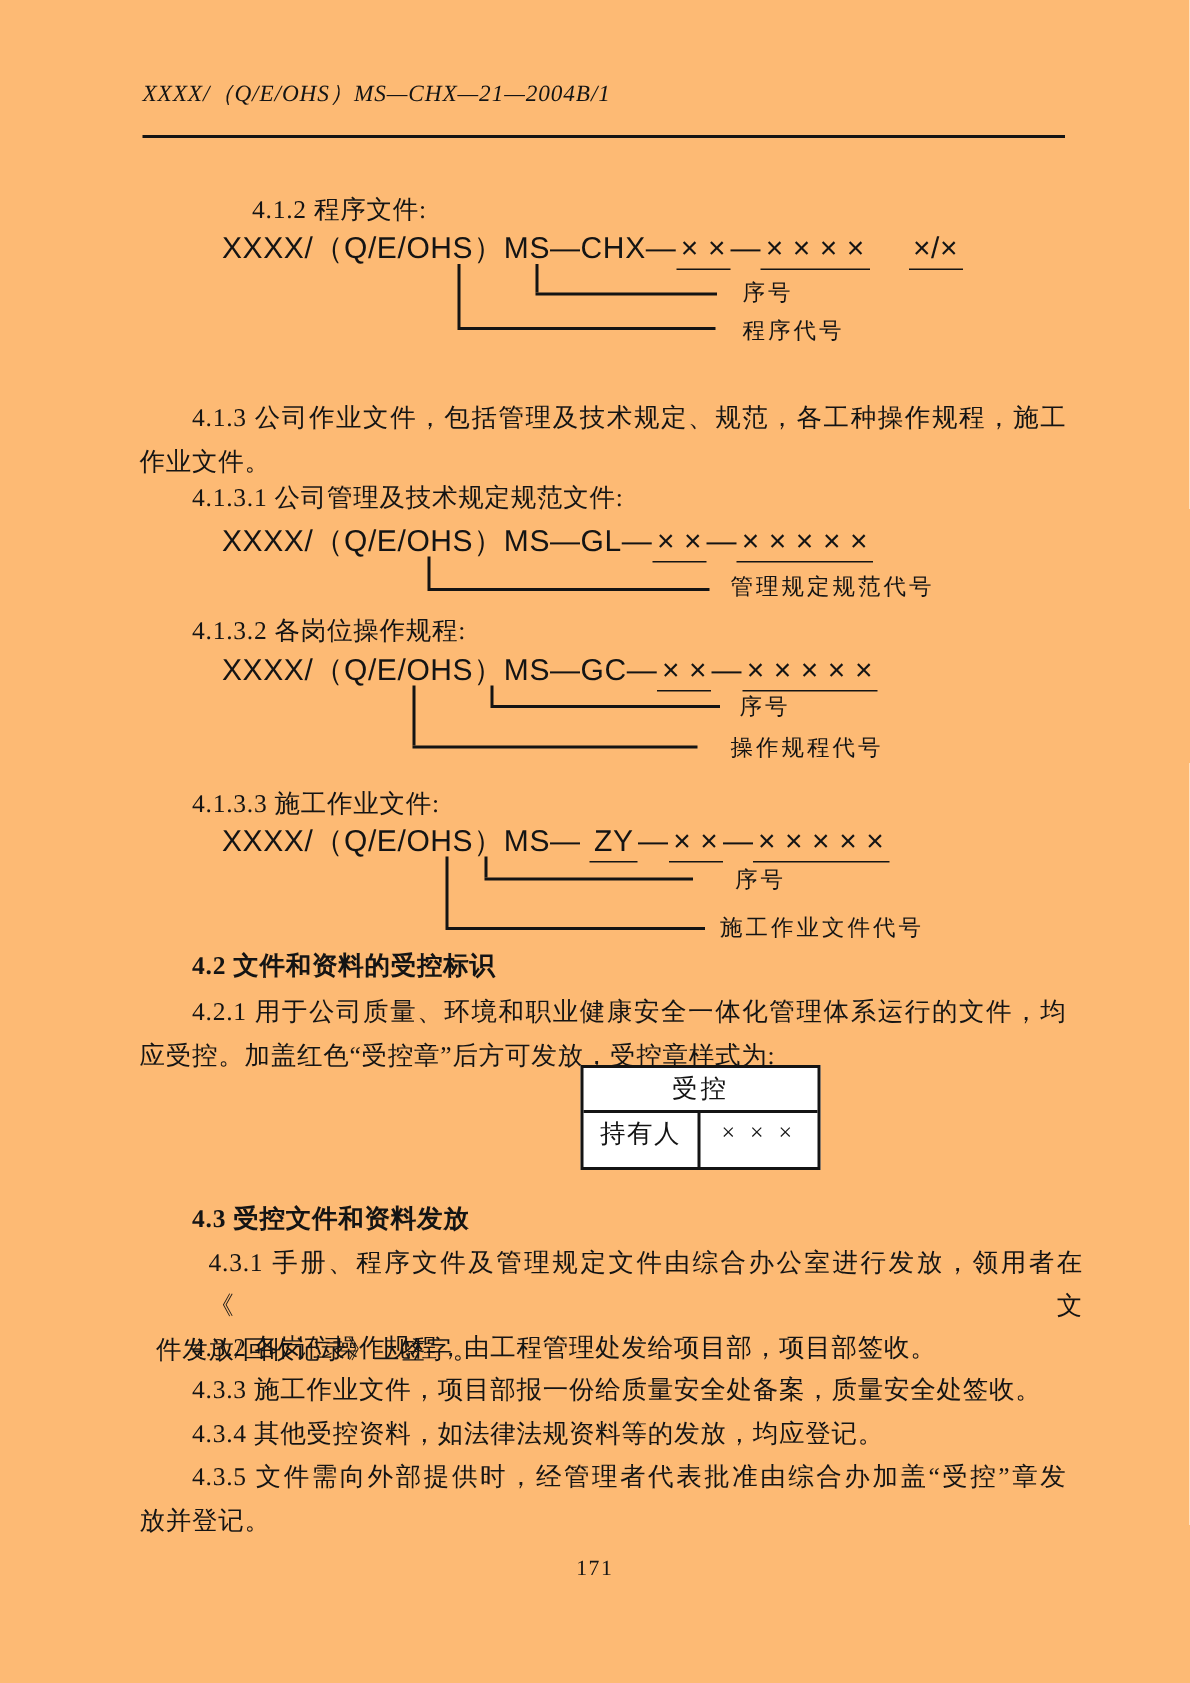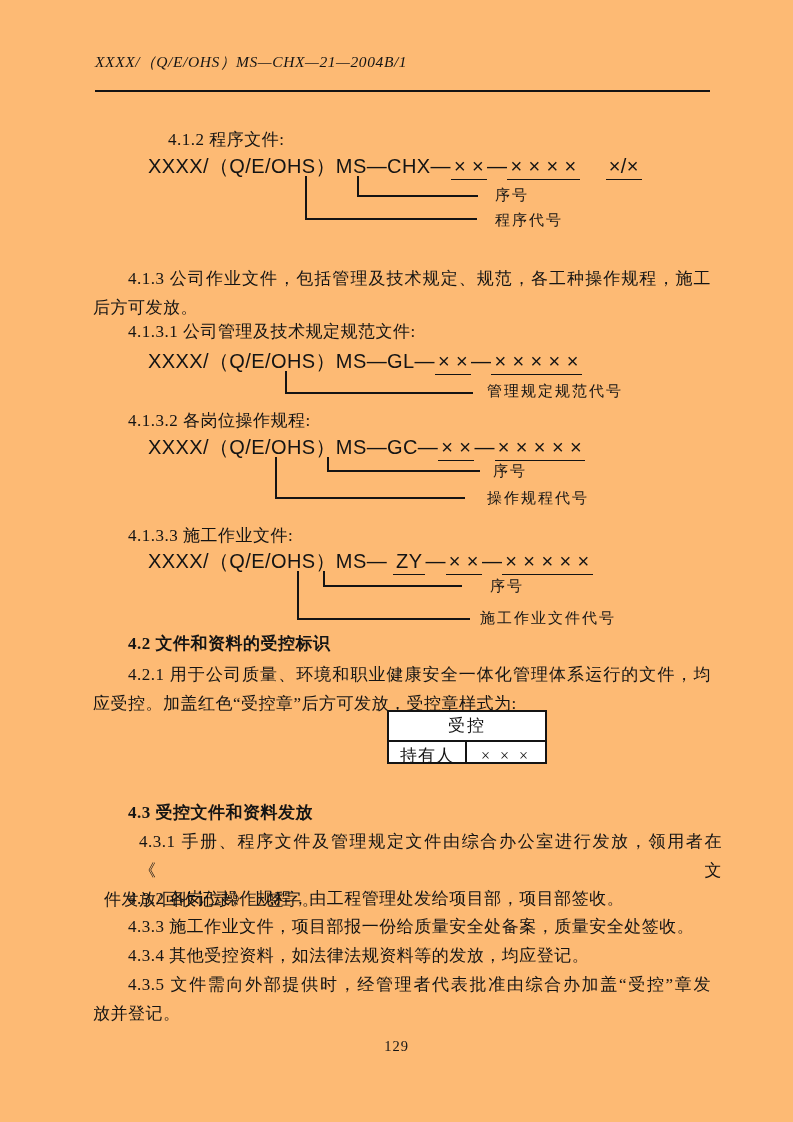--- a/index.html
+++ b/index.html
@@ -23,21 +23,21 @@
     font-family:"Liberation Sans","DejaVu Sans",sans-serif;
     font-size:20px; letter-spacing:0.4px; white-space:nowrap; line-height:19px;
   }
   .useg { display:inline-block; border-bottom:1.6px solid #141414; padding:0 3px 2px; line-height:1.05; }
   .gap3 { margin-left:26px; }
   .vline { position:absolute; width:1.6px; background:#141414; }
   .hline { position:absolute; height:1.6px; background:#141414; }
   .dlabel { position:absolute; font-size:15px; letter-spacing:2px; white-space:nowrap; }
   .stamp { position:absolute; left:387px; top:710px; width:156px; border:2px solid #141414; background:#fff; }
   .stamp-top { height:28px; line-height:28px; text-align:center; font-size:17px; letter-spacing:2px; border-bottom:2px solid #141414; }
-  .stamp-bottom { display:flex; height:20px; line-height:28px; font-size:17px; }
+  .stamp-bottom { display:flex; height:36px; line-height:28px; font-size:17px; }
   .stamp-holder { width:76px; border-right:2px solid #141414; text-align:center; letter-spacing:1px; }
   .stamp-value { flex:1; text-align:center; letter-spacing:3px; font-size:16px; }
   .pagenum { left:0; top:1038px; width:793px; text-align:center; font-size:14.5px; letter-spacing:1px; }
 </style>
 </head>
 <body>
 
 <div class="page">
 
   <div class="abs header-code">XXXX/（Q/E/OHS）MS—CHX—21—2004B/1</div>
@@ -52,21 +52,21 @@
     <div class="vline" style="left:305px; top:176px; height:42px;"></div>
     <div class="vline" style="left:357px; top:176px; height:19px;"></div>
     <div class="hline" style="left:357px; top:195px; width:121px;"></div>
     <div class="hline" style="left:305px; top:218px; width:172px;"></div>
     <div class="dlabel" style="left:495px; top:186px;">序号</div>
     <div class="dlabel" style="left:495px; top:211px;">程序代号</div>
   </div>
 
   <div class="abs para2" style="left:93px; top:264px;">
     <div class="l1">4.1.3 公司作业文件，包括管理及技术规定、规范，各工种操作规程，施工</div>
-    <div class="l2">后方可发放。</div>
+    <div class="l2">作业文件。</div>
   </div>
 
   <div class="abs cjk" style="left:128px; top:321px;">4.1.3.1 公司管理及技术规定规范文件:</div>
 
   <div>
     <div class="abs code" style="left:148px; top:351px;">
       <span>XXXX/（Q/E/OHS）MS—GL—</span><span class="useg">× ×</span><span>—</span><span class="useg">× × × × ×</span>
     </div>
     <div class="vline" style="left:285px; top:371px; height:21px;"></div>
     <div class="hline" style="left:285px; top:392px; width:188px;"></div>
@@ -126,15 +126,15 @@
 
   <div class="abs cjk" style="left:128px; top:888px;">4.3.2 各岗位操作规程，由工程管理处发给项目部，项目部签收。</div>
   <div class="abs cjk" style="left:128px; top:916px;">4.3.3 施工作业文件，项目部报一份给质量安全处备案，质量安全处签收。</div>
   <div class="abs cjk" style="left:128px; top:945px;">4.3.4 其他受控资料，如法律法规资料等的发放，均应登记。</div>
 
   <div class="abs para2" style="left:93px; top:970px;">
     <div class="l1">4.3.5 文件需向外部提供时，经管理者代表批准由综合办加盖“受控”章发</div>
     <div class="l2">放并登记。</div>
   </div>
 
-  <div class="abs pagenum">129</div>
+  <div class="abs pagenum">171</div>
 
 </div>
 
 </body></html>

